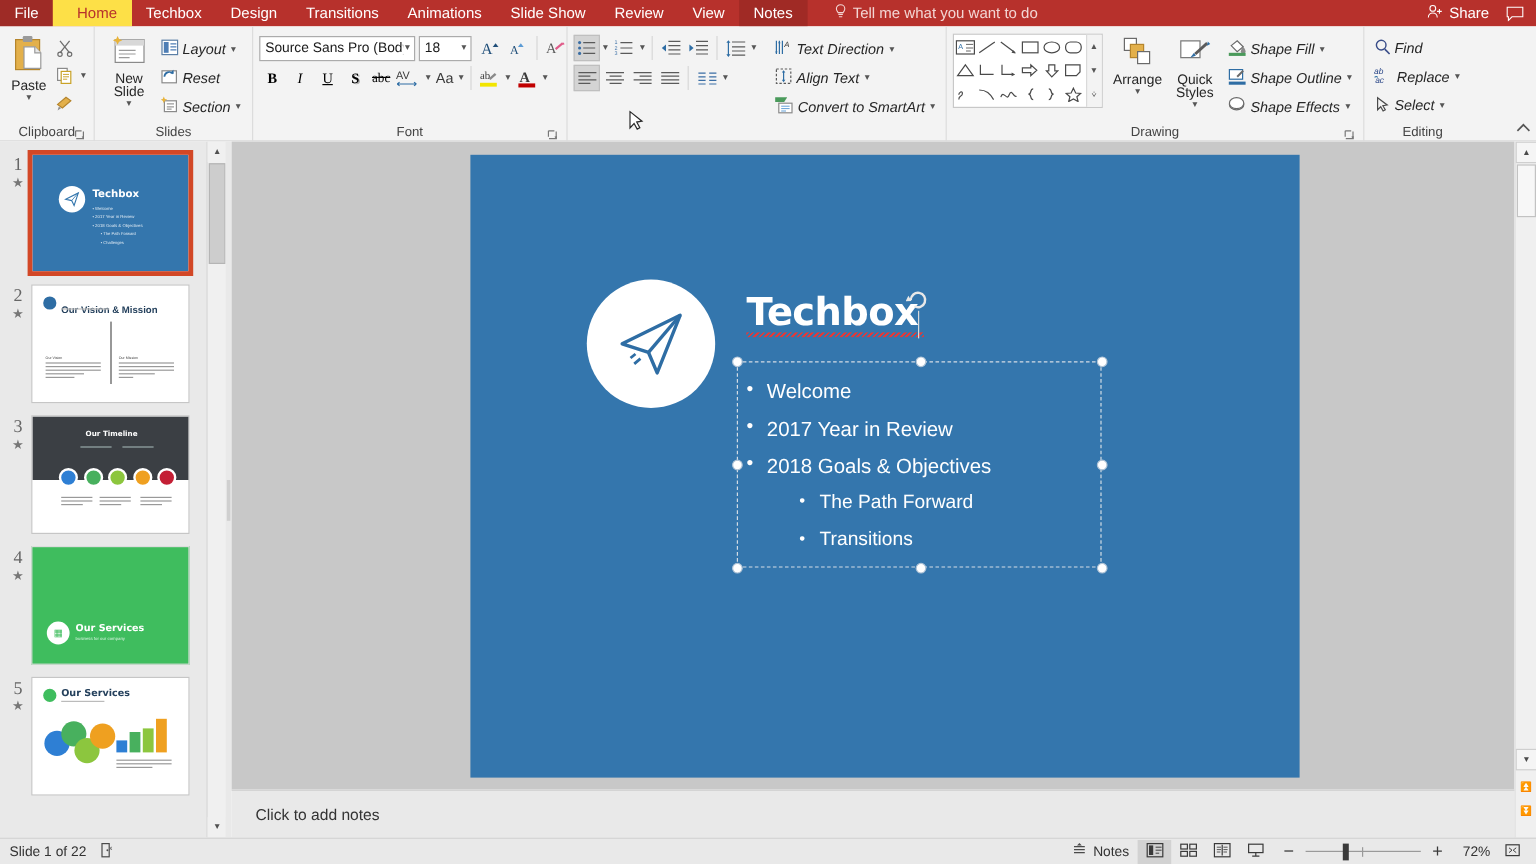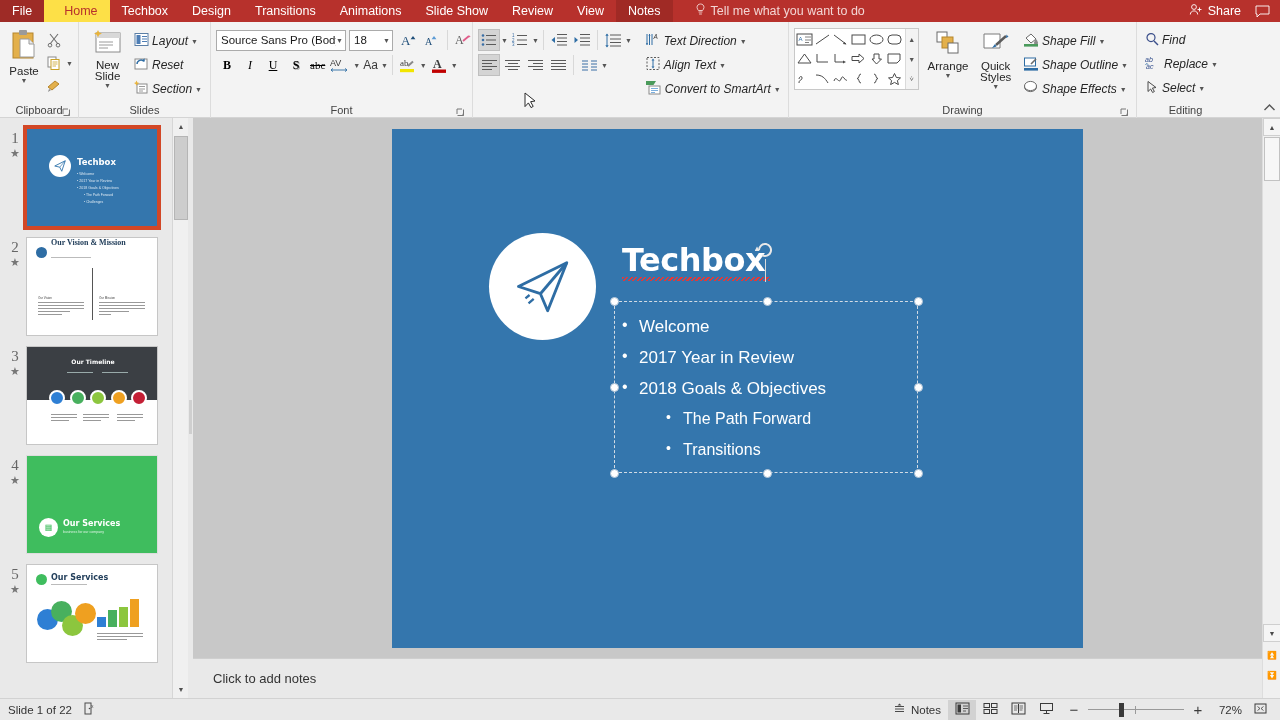--- a/index.html
+++ b/index.html
@@ -869,21 +869,21 @@
         </div>
       </div>
 
       <div class="thumbrow">
         <div class="thumbnum">
           <div>2</div>
           <div class="thumbstar">★</div>
         </div>
         <div class="thumb">
           <div style="position:absolute;left:9px;top:9px;width:11px;height:11px;background:#2E6DA4;border-radius:50%"></div>
-          <div style="position:absolute;left:24px;top:0;font-size:8px;font-weight:bold;color:#24405C;font-family:Liberation Serif, serif">Our Vision &amp; Mission</div>
+          <div style="position:absolute;left:24px;top:16px;font-size:8px;font-weight:bold;color:#24405C;font-family:Liberation Sans, sans-serif">Our Vision &amp; Mission</div>
           <div style="position:absolute;left:24px;top:19px;width:40px;height:1px;background:#BBB"></div>
           <div style="position:absolute;left:65px;top:30px;width:1px;height:52px;background:#555"></div>
           <div style="position:absolute;left:11px;top:58px;width:46px">
             <div style="font-size:3px;color:#444">Our Vision</div>
             <div style="border-top:1px solid #999;margin-top:2px;height:1px"></div>
             <div style="border-top:1px solid #999;margin-top:2px;height:1px"></div>
             <div style="border-top:1px solid #999;margin-top:2px;height:1px"></div>
             <div style="border-top:1px solid #999;margin-top:2px;height:1px;width:32px"></div>
             <div style="border-top:1px solid #999;margin-top:2px;height:1px;width:24px"></div>
           </div>

